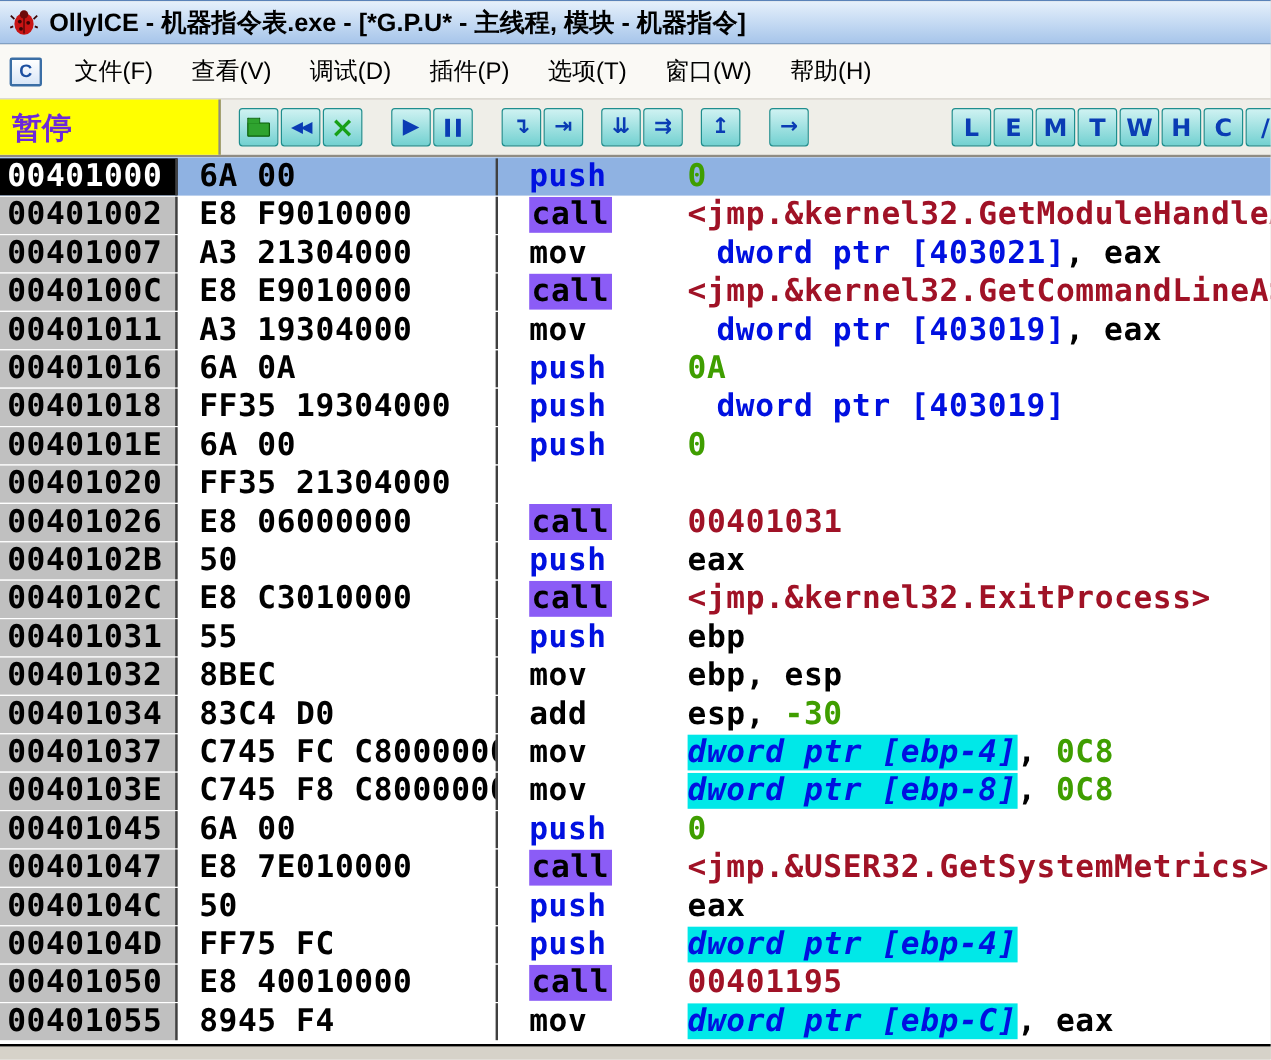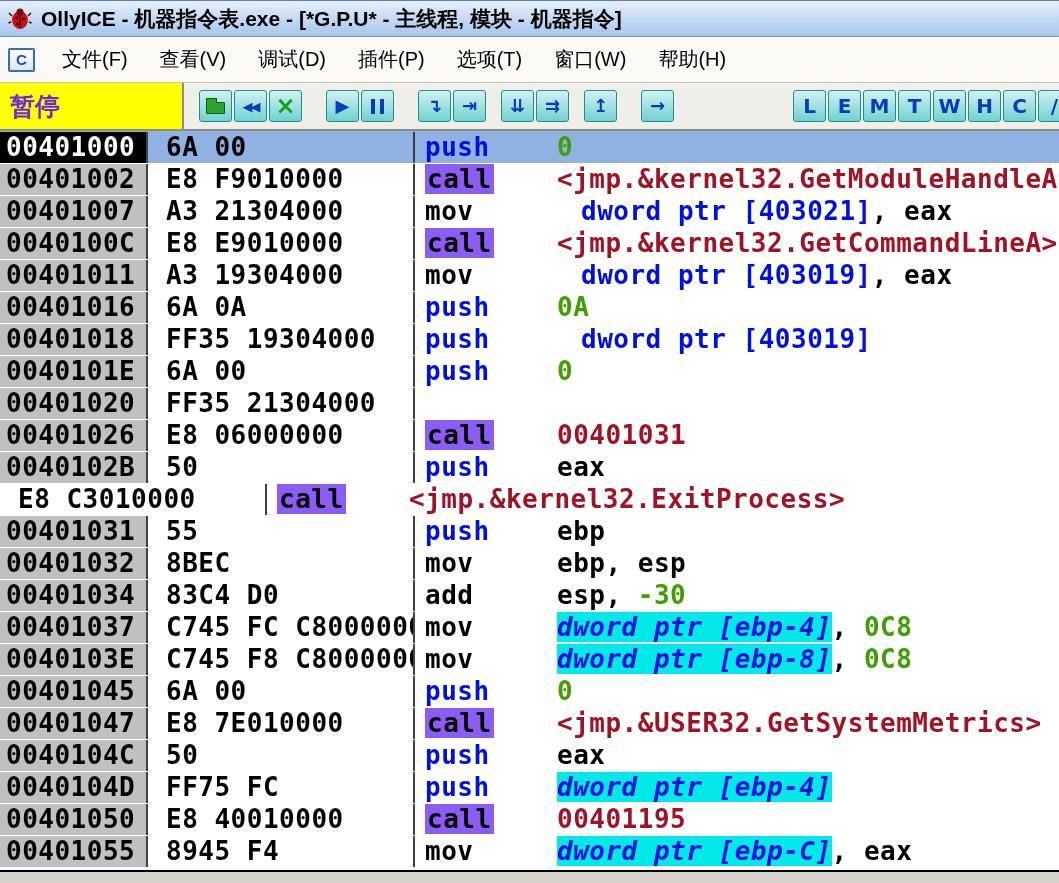--- a/index.html
+++ b/index.html
@@ -80,21 +80,21 @@
   .addr {
     width:148px; flex:0 0 148px; background:#C0C0C0; color:#000;
     padding-left:6px; border-right:2px solid #404040; overflow:hidden;
   }
   .addr-sel { background:#000000; color:#FFFFFF; }
   .bytes {
     width:267px; flex:0 0 267px; padding-left:18px;
     border-right:2px solid #404040; overflow:hidden; color:#000;
   }
   .disasm { flex:1 1 auto; padding-left:10px; overflow:hidden; color:#000; }
-  .mncol { display:inline-block; width:132px; }
+  .mncol { display:inline-block; width:132px;margin-left:16px; }
   .mn-push { color:#0010E0; }
   .mn-plain { color:#000000; }
   .mn-call { color:#000000; background:#8b5cf6; padding:0 2px; }
   .op-imm { color:#3F9E00; }
   .op-mem { color:#0010E0;margin-left:24px; }
   .op-memhl { color:#0010E0; background:#00E8E8;font-style:italic; }
   .op-target { color:#A01226; }
   .op-plain { color:#000000; }
 
   
@@ -234,20 +234,21 @@
         <div class="addr">00401026</div>
         <div class="bytes">E8 06000000</div>
         <div class="disasm"><span class="mncol"><span class="mn-call">call</span></span><span class="op-target">00401031</span></div>
       </div>
       <div class="row">
         <div class="addr">0040102B</div>
         <div class="bytes">50</div>
         <div class="disasm"><span class="mncol"><span class="mn-push">push</span></span><span class="op-plain">eax</span></div>
       </div>
       <div class="row">
+        <div class="addr">0040102C</div>
         <div class="bytes">E8 C3010000</div>
         <div class="disasm"><span class="mncol"><span class="mn-call">call</span></span><span class="op-target">&lt;jmp.&amp;kernel32.ExitProcess&gt;</span></div>
       </div>
       <div class="row">
         <div class="addr">00401031</div>
         <div class="bytes">55</div>
         <div class="disasm"><span class="mncol"><span class="mn-push">push</span></span><span class="op-plain">ebp</span></div>
       </div>
       <div class="row">
         <div class="addr">00401032</div>

